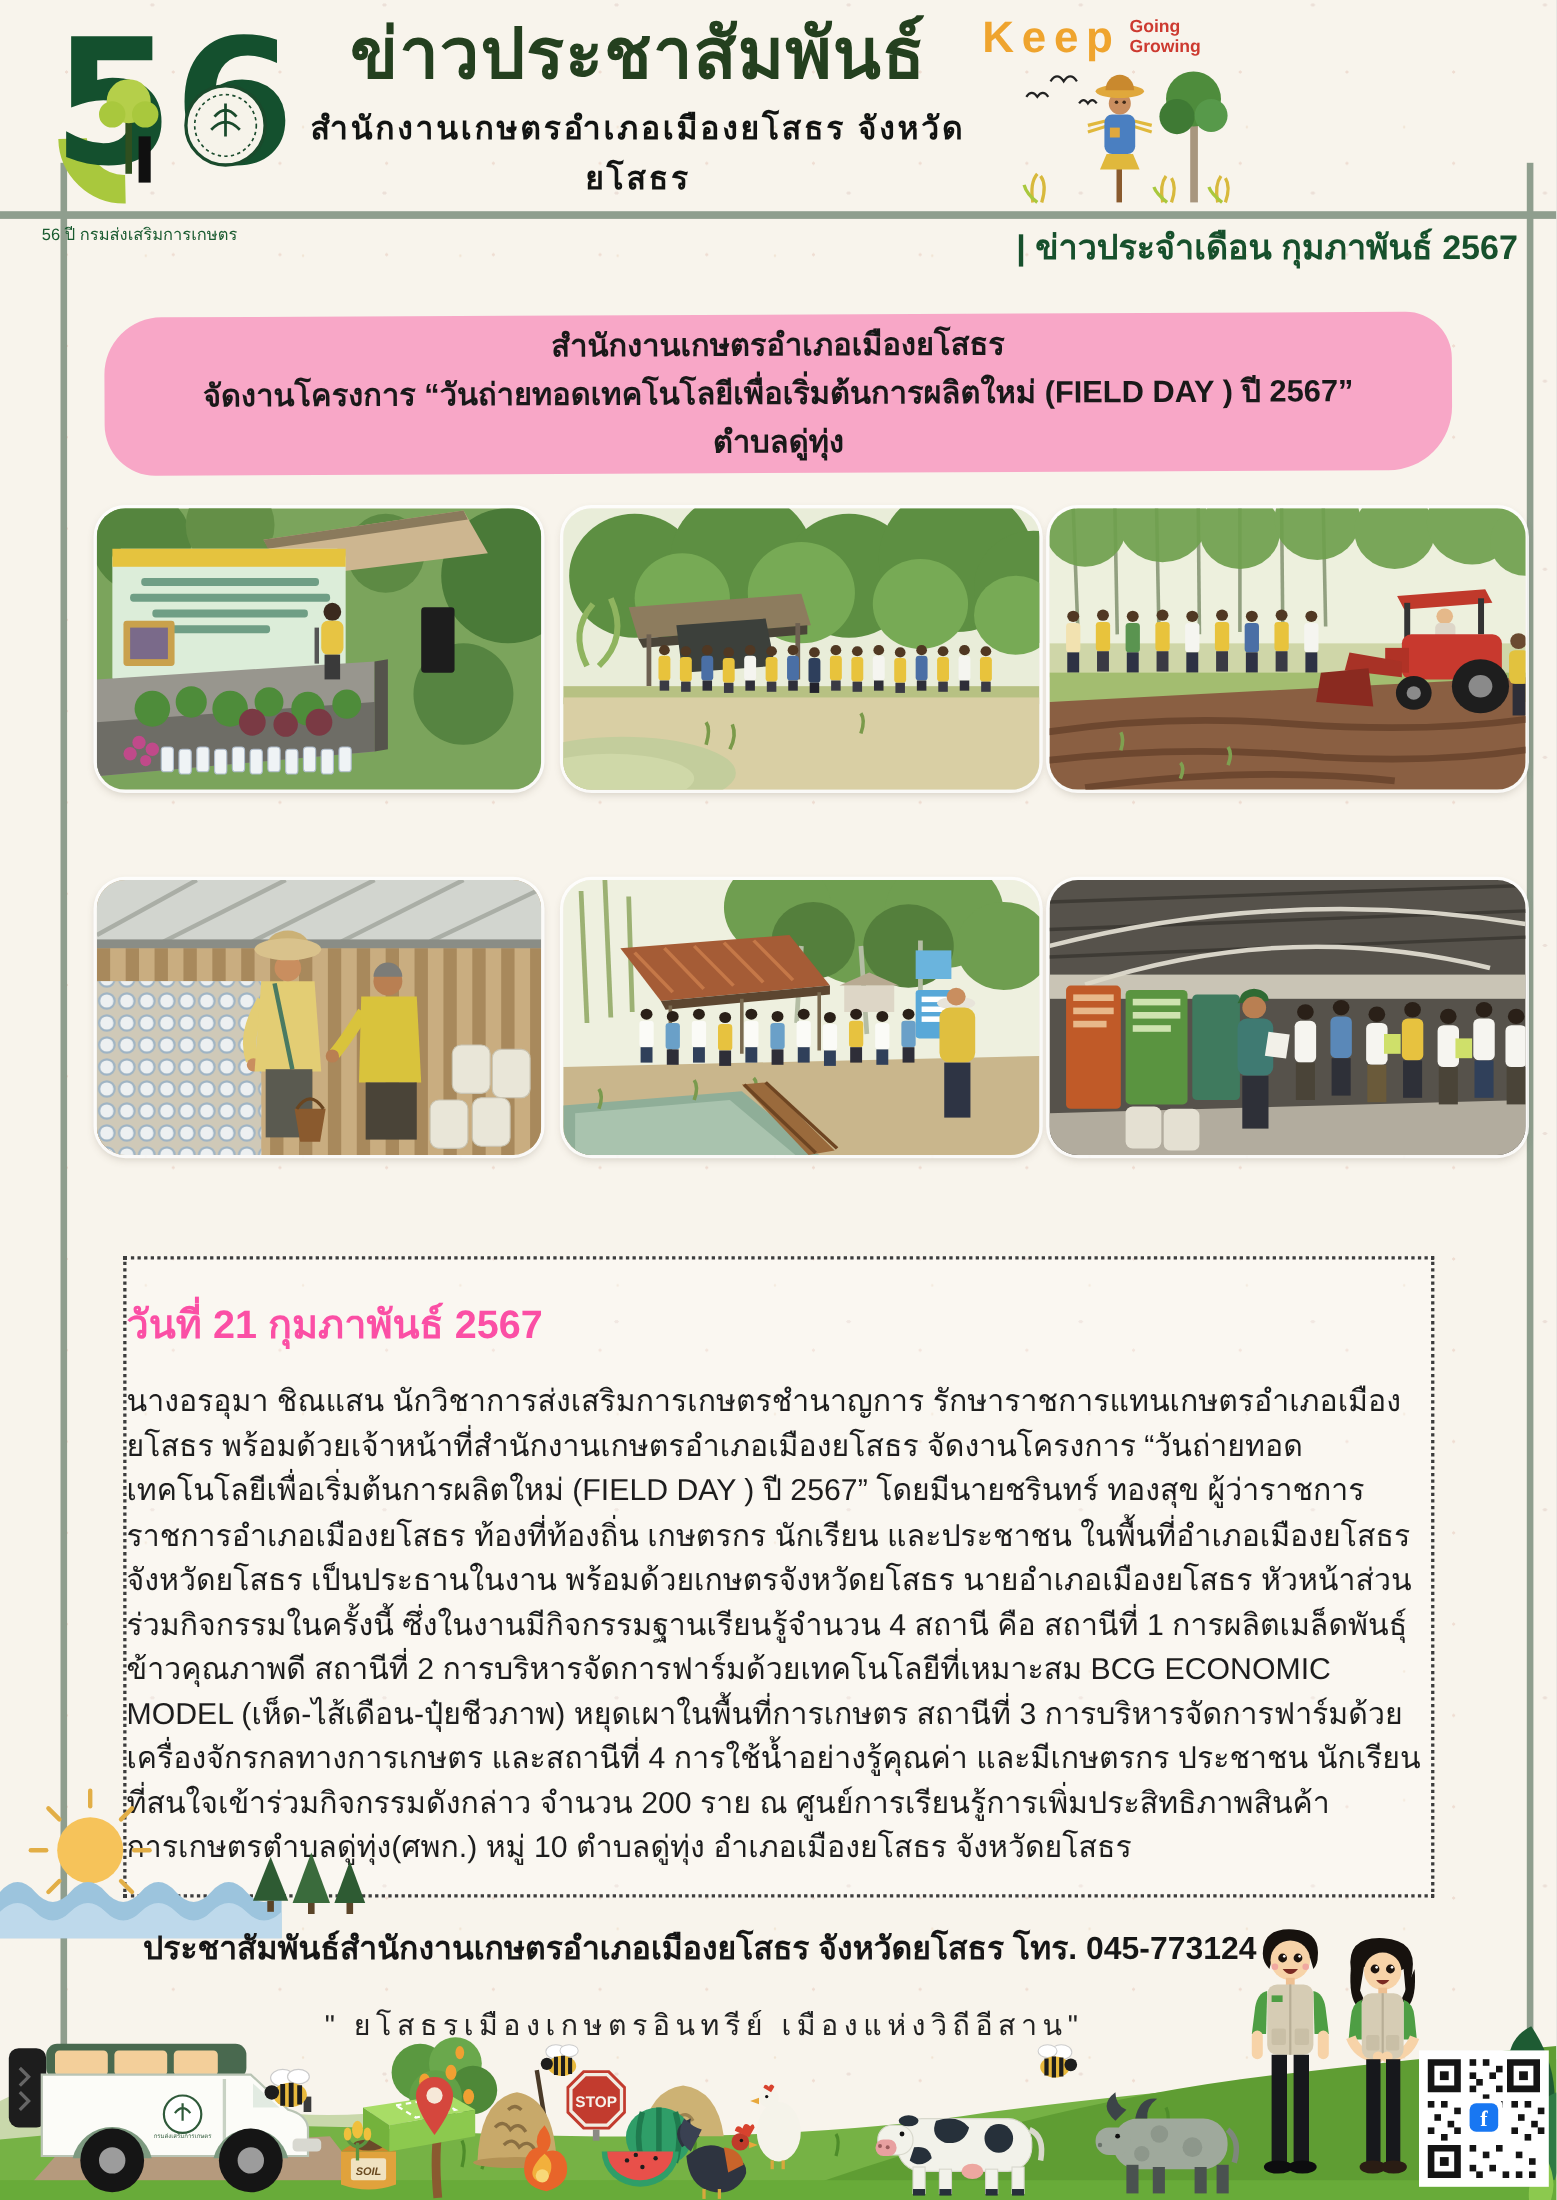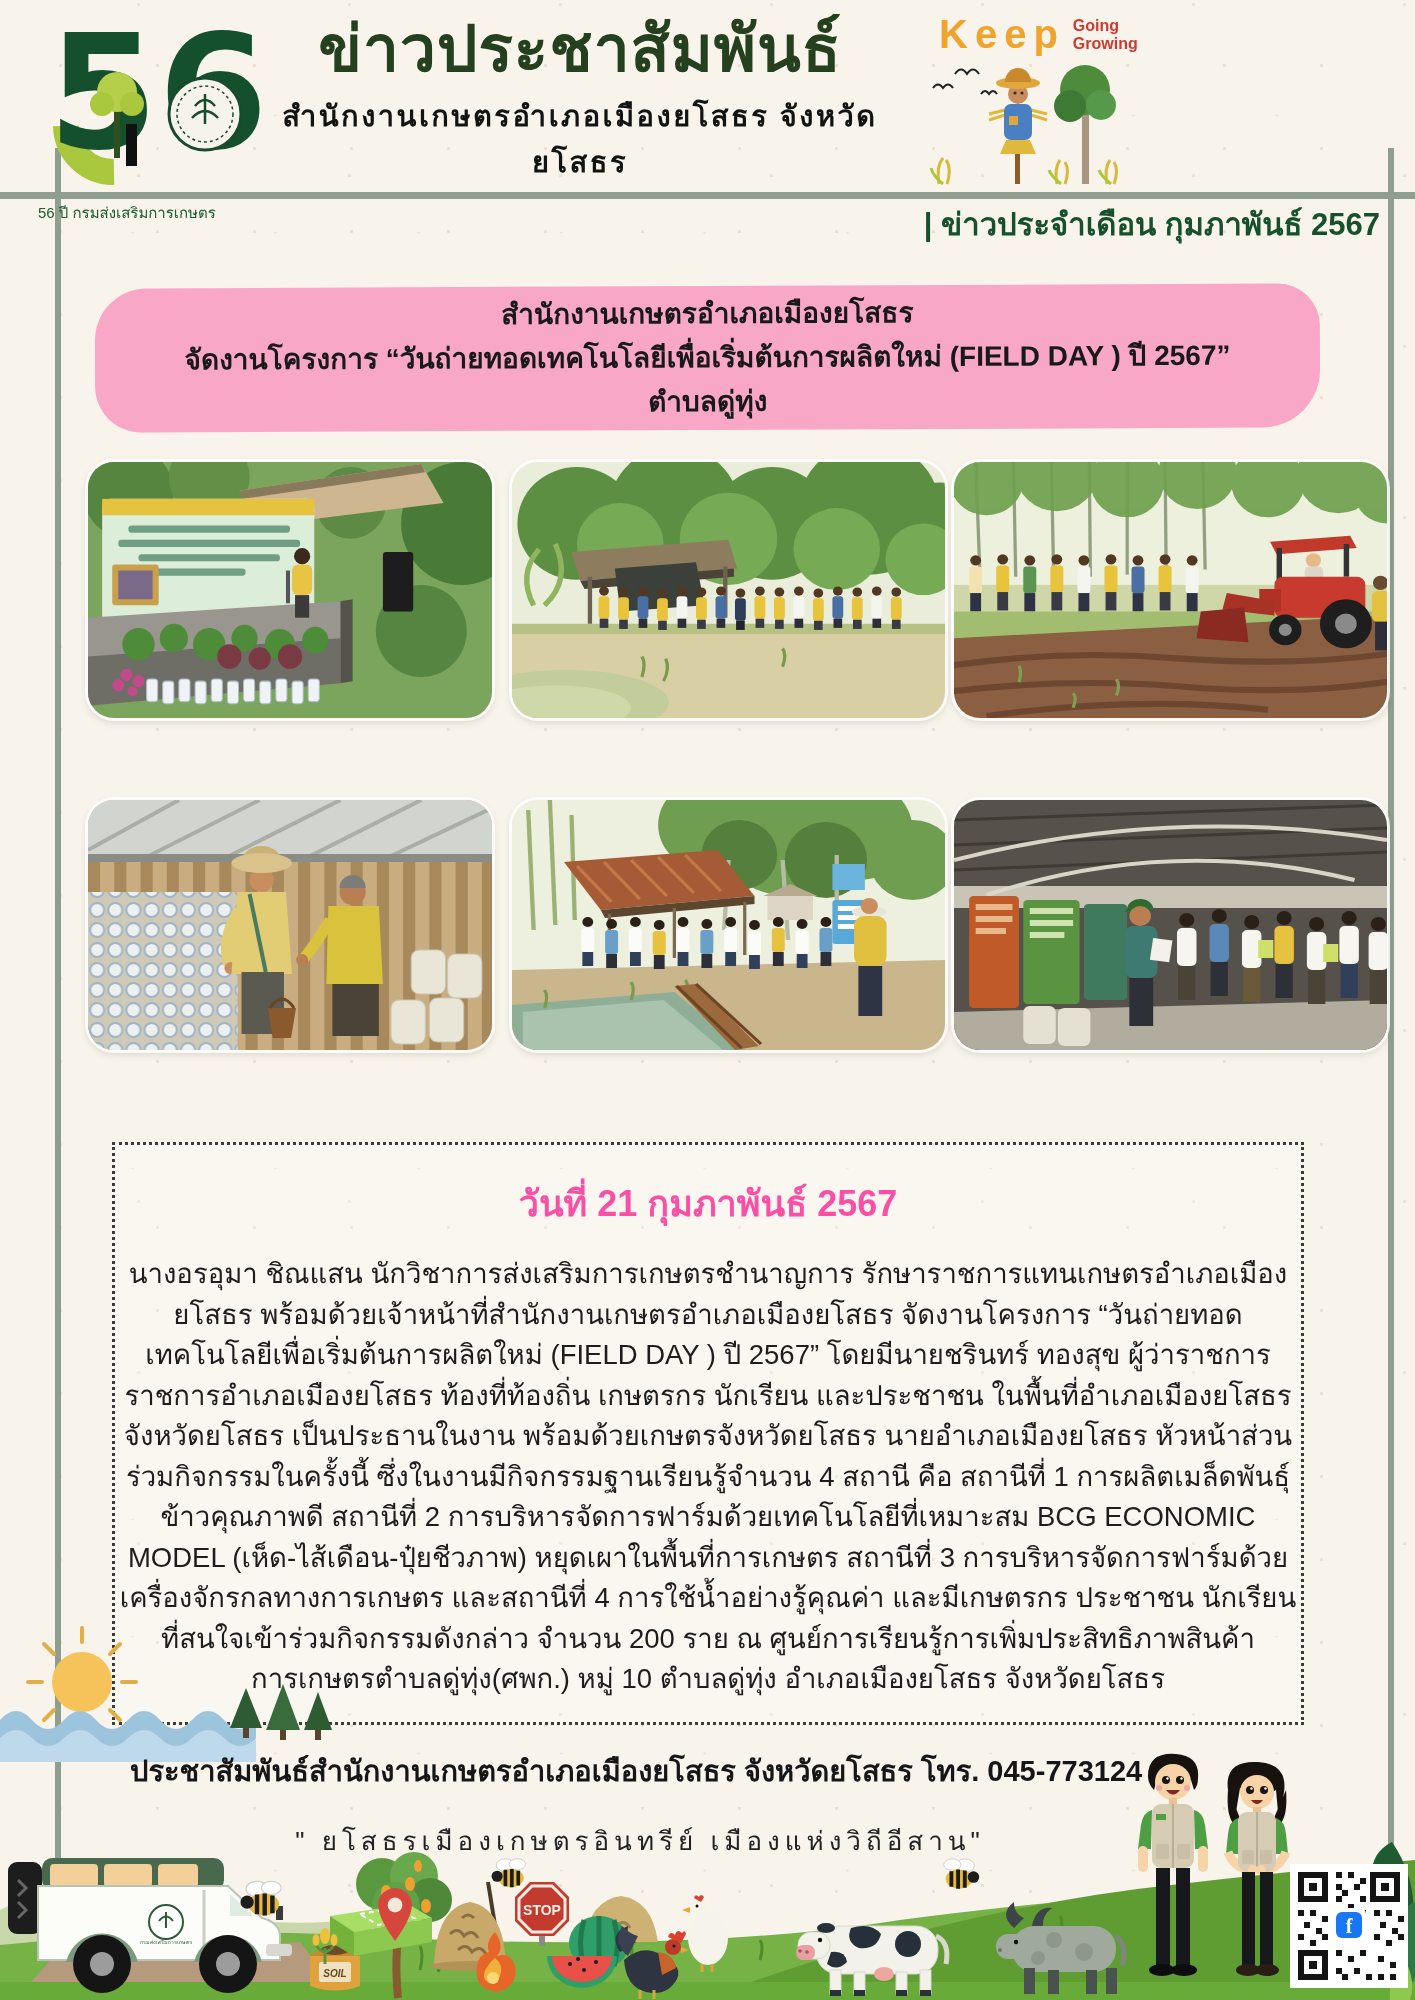--- a/index.html
+++ b/index.html
@@ -18,21 +18,21 @@
   
   .vline{width:6px;background:#8f9e8e;top:148px;height:1845px;}
   .vline.left{left:55px;}
   .vline.right{left:1388px;}
   .hline{left:0;top:192px;width:1415px;height:7px;background:#8f9e8e;}
   
   .logo{left:38px;top:6px;width:252px;height:182px;}
   .titleblock{left:240px;top:16px;width:680px;text-align:center;color:#24401f;}
   .title{font-size:64px;font-weight:800;letter-spacing:1px;line-height:1.05;}
   .subtitle{margin-top:10px;font-size:29px;font-weight:700;letter-spacing:2.5px;color:#121412;}
-  .keepblock{left:939px;top:14px;width:240px;display:flex;gap:8px;align-items:center;}
+  .keepblock{left:893px;top:14px;width:240px;display:flex;gap:8px;align-items:flex-start;}
   .keep{color:#efa42e;font-size:40px;font-weight:800;letter-spacing:7px;line-height:1;}
   .goinggrow{color:#cd3a30;font-size:16px;font-weight:800;line-height:1.1;margin-top:2px;}
   .scarecrow{left:915px;top:52px;width:205px;height:140px;}
   
   .anniv{left:38px;top:201px;font-size:15px;font-weight:400;color:#1a5b30;}
   .monthly{left:700px;top:199px;width:680px;text-align:right;font-size:31px;font-weight:800;color:#17502c;}
   
   .banner{
     left:95px;top:286px;width:1225px;height:144px;background:#f8a7c7;
     border-radius:52px 42px 58px 46px;transform:rotate(-.25deg);
@@ -44,21 +44,21 @@
   .photo svg{display:block;width:100%;height:100%;}
   .p1{left:88px; top:462px;width:404px;height:256px;}
   .p2{left:512px;top:462px;width:433px;height:256px;}
   .p3{left:954px;top:462px;width:433px;height:256px;}
   .p4{left:88px; top:800px;width:404px;height:250px;}
   .p5{left:512px;top:800px;width:433px;height:250px;}
   .p6{left:954px;top:800px;width:433px;height:250px;}
   
   .article{
     left:112px;top:1142px;width:1192px;height:583px;border:3px dotted #3c3c3c;
-    background:rgba(255,255,255,.25);box-sizing:border-box;text-align:center;
+    background:rgba(255,255,255,.25);box-sizing:border-box;
   }
   .date{margin-top:30px;font-size:36px;font-weight:800;color:#fb4fa5;}
   .bodytext{margin-top:22px;font-size:27.5px;line-height:40.5px;color:#1d1d1d;font-weight:500;}
   
   .contact{left:130px;top:1748px;width:1020px;text-align:left;font-size:29px;font-weight:700;color:#161616;}
   .slogan{left:130px;top:1820px;width:1020px;text-align:center;font-size:26px;font-weight:500;letter-spacing:5px;color:#222;}
   
   .grass{left:0;top:1850px;width:1415px;height:150px;}
   .stopsign{left:513px;top:1880px;width:58px;height:66px;}
   .qr{left:1290px;top:1864px;width:118px;height:124px;}

